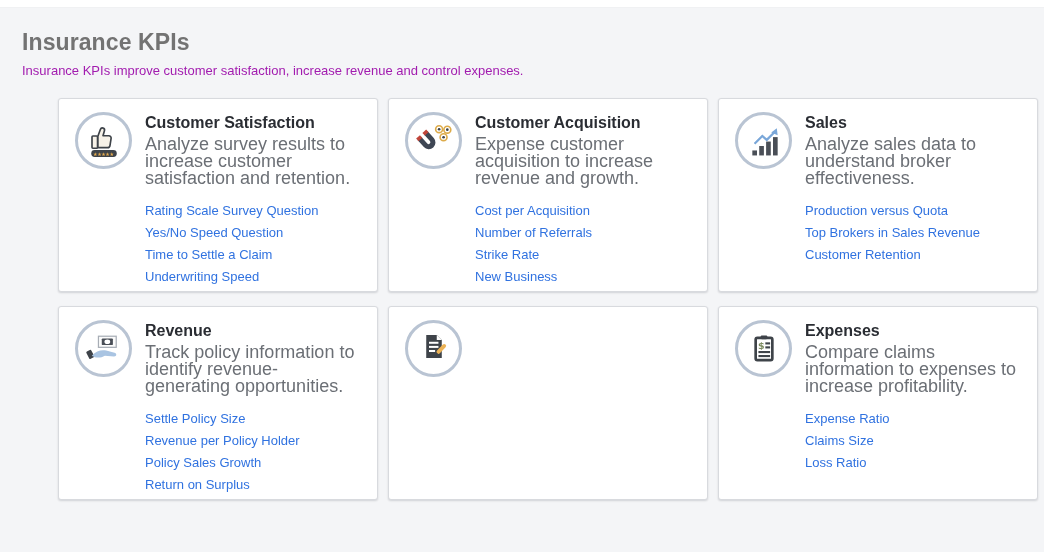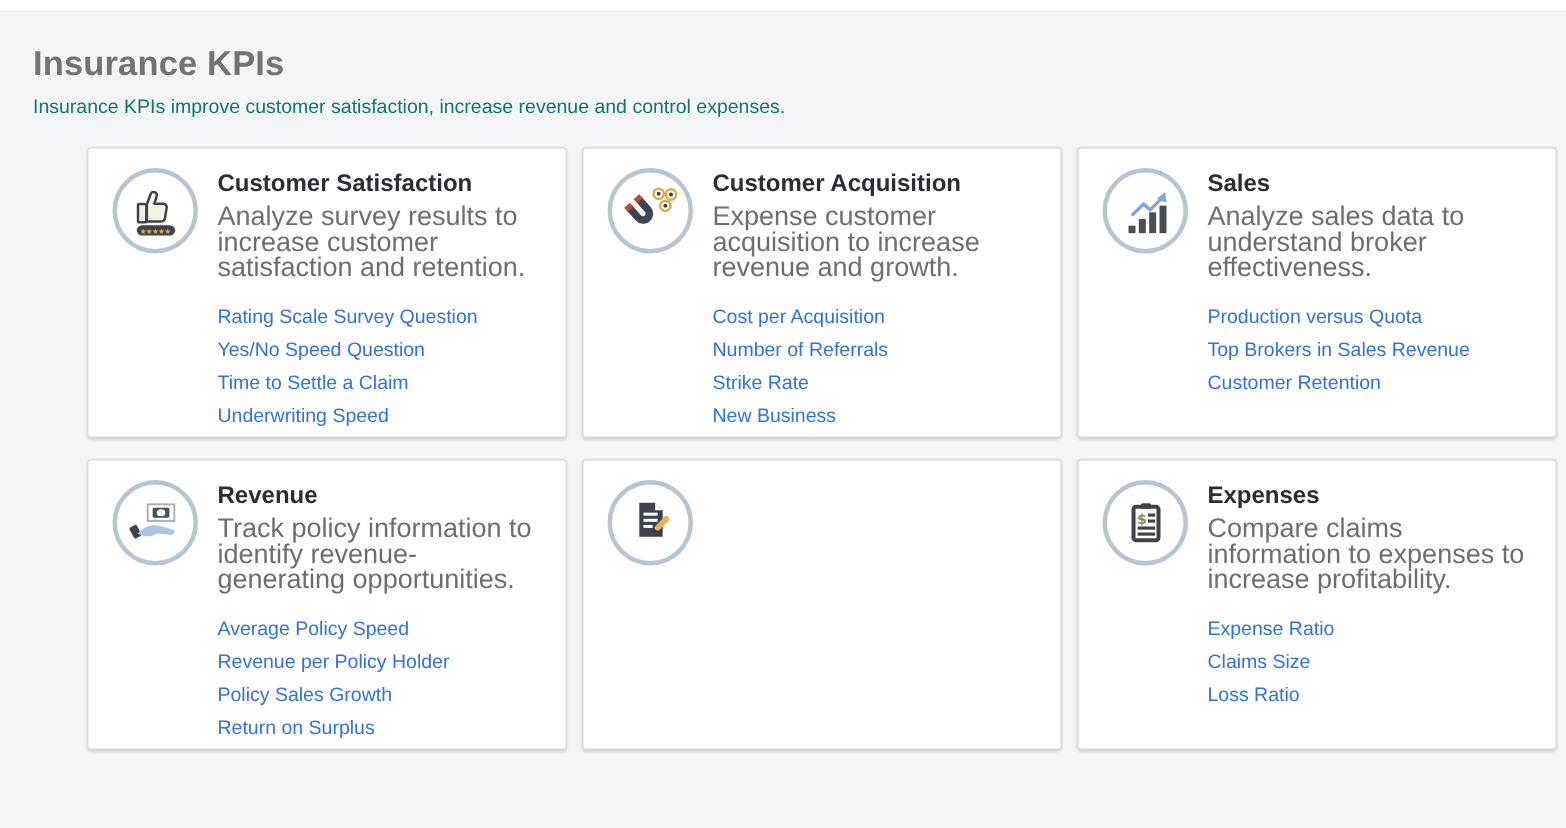--- a/index.html
+++ b/index.html
@@ -19,21 +19,21 @@
   }
   .page-title {
     font-size: 23px;
     font-weight: 600;
     color: #737373;
     letter-spacing: 0.1px;
   }
   .page-subtitle {
     margin-top: 7px;
     font-size: 13px;
-    color: #0f766e;
+    color: #a21caf;
   }
   .cards-grid {
     margin-top: 20px;
     display: grid;
     grid-template-columns: repeat(3, 320px);
     grid-auto-rows: 194px;
     column-gap: 10px;
     row-gap: 14px;
     padding-left: 36px;
   }
@@ -183,21 +183,21 @@
           <rect x="16" y="8.5" width="10" height="6" rx="0.8" fill="#4a4f57"></rect>
           <ellipse cx="21" cy="11.5" rx="2.6" ry="2.1" fill="#ffffff"></ellipse>
           <rect x="3.2" y="19.2" width="5" height="7.4" rx="1" transform="rotate(-28 5.7 23)" fill="#3e4349"></rect>
           <path d="M7 24 C11 19.5 16 18.4 20 19.4 L27.5 21.4 C29.9 22.1 29.4 25 26.8 24.7 L18.8 24 C14.8 26.4 10.4 26.1 7 24 Z" fill="#a9c4e2"></path>
         </svg>
       </div>
       <div class="card-content">
         <h2 class="card-title">Revenue</h2>
         <p class="card-desc">Track policy information to identify revenue-generating opportunities.</p>
         <div class="card-links">
-          <a class="kpi-link">Average Policy Speed</a>
+          <a class="kpi-link">Settle Policy Size</a>
           <a class="kpi-link">Revenue per Policy Holder</a>
           <a class="kpi-link">Policy Sales Growth</a>
           <a class="kpi-link">Return on Surplus</a>
         </div>
       </div>
     </div>
 
     <div class="kpi-card">
       <div class="icon-circle">
         <svg width="40" height="40" viewBox="0 0 36 36">

